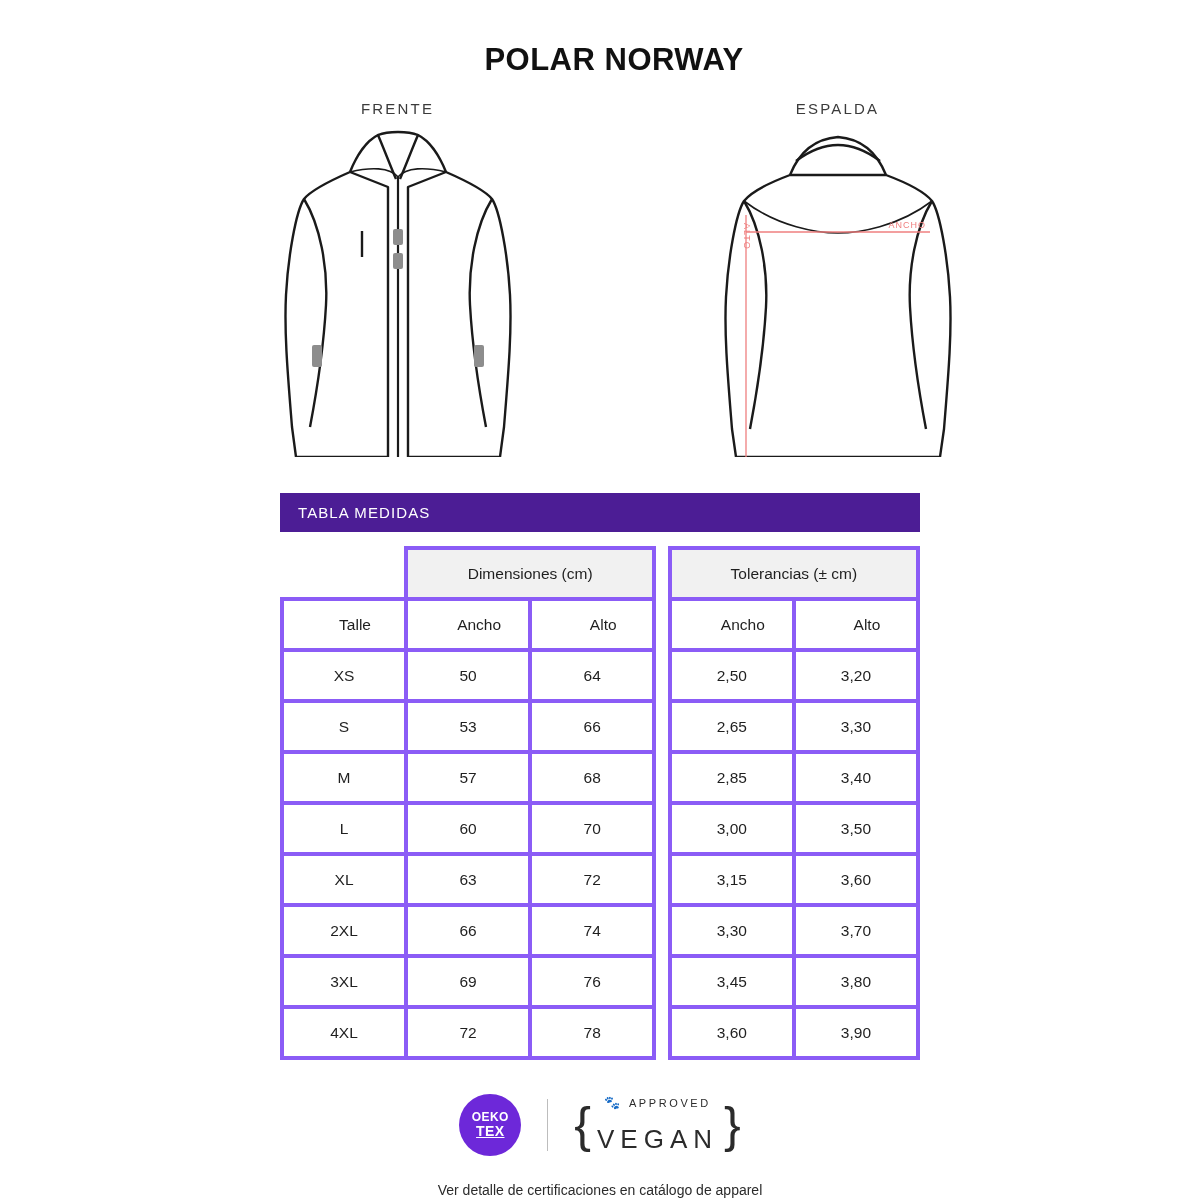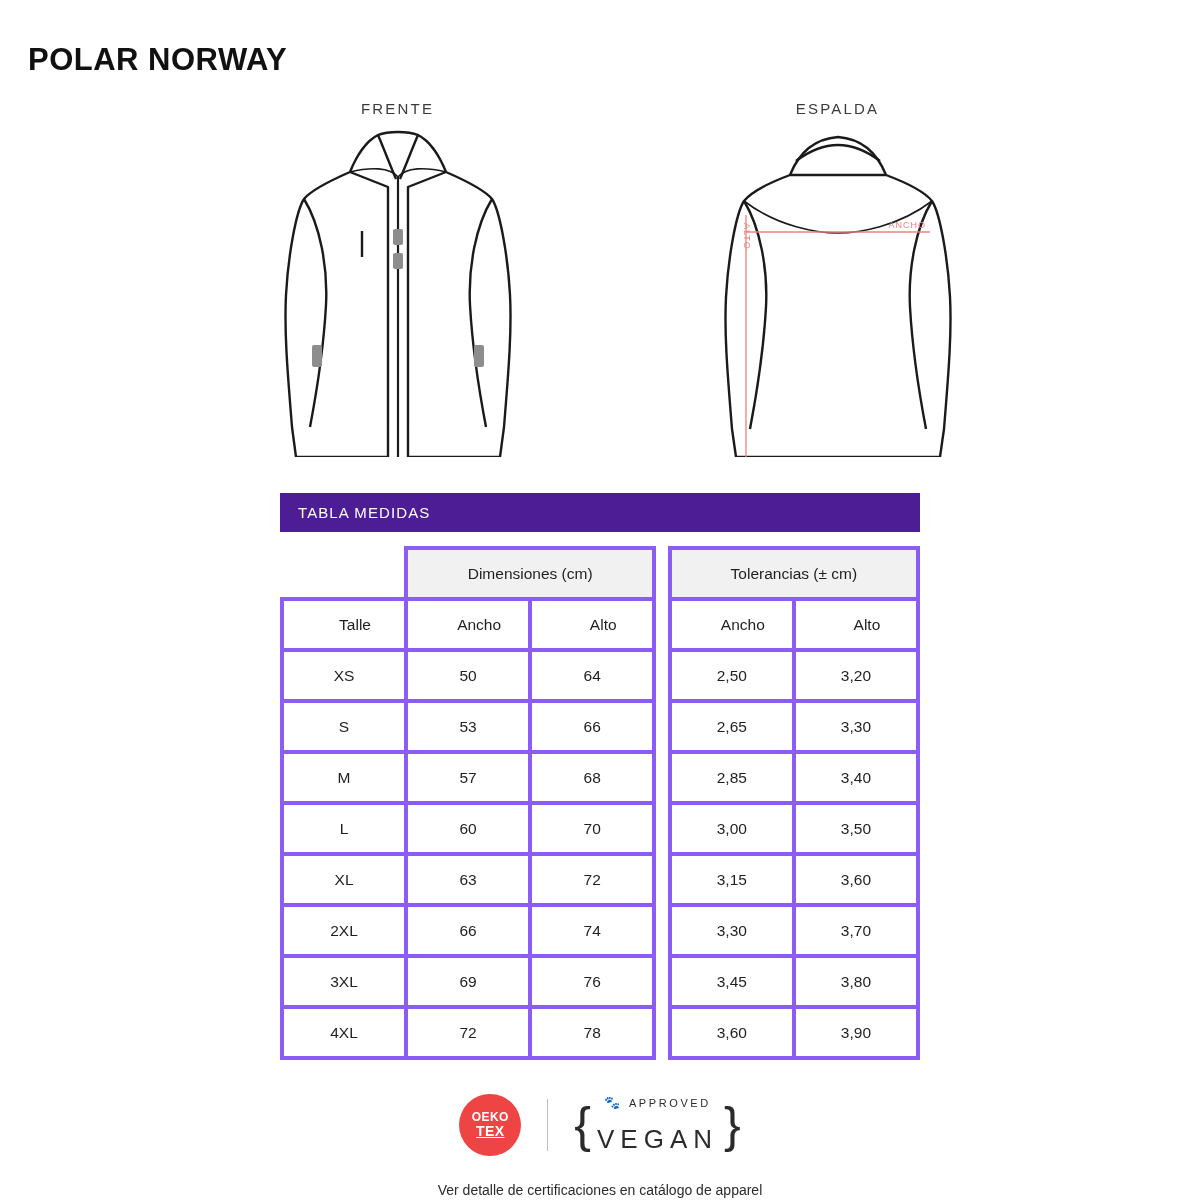--- a/index.html
+++ b/index.html
@@ -11,20 +11,21 @@
     width: 1200px;
     height: 1200px;
     font-family: "Liberation Sans", sans-serif;
     color: #1a1a1a;
     position: relative;
     overflow: hidden;
   }
 
   
   .title {
+    text-align: center;
     font-size: 31px;
     font-weight: bold;
     letter-spacing: 0.5px;
     color: #111111;
     margin-top: 42px;
     margin-left: 28px;
   }
 
   
   .views {
@@ -103,21 +104,21 @@
     display: flex;
     justify-content: center;
     align-items: center;
     gap: 26px;
     margin-top: 34px;
   }
   .oeko {
     width: 62px;
     height: 62px;
     border-radius: 50%;
-    background: #ef4444;
+    background: #6d28d9;
     color: #ffffff;
     display: flex;
     flex-direction: column;
     align-items: center;
     justify-content: center;
     line-height: 1.05;
   }
   .oeko .l1 { font-size: 12px; font-weight: bold; letter-spacing: 0.4px; }
   .oeko .l2 { font-size: 14px; font-weight: bold; letter-spacing: 0.4px; text-decoration: underline; }
   .divider {

